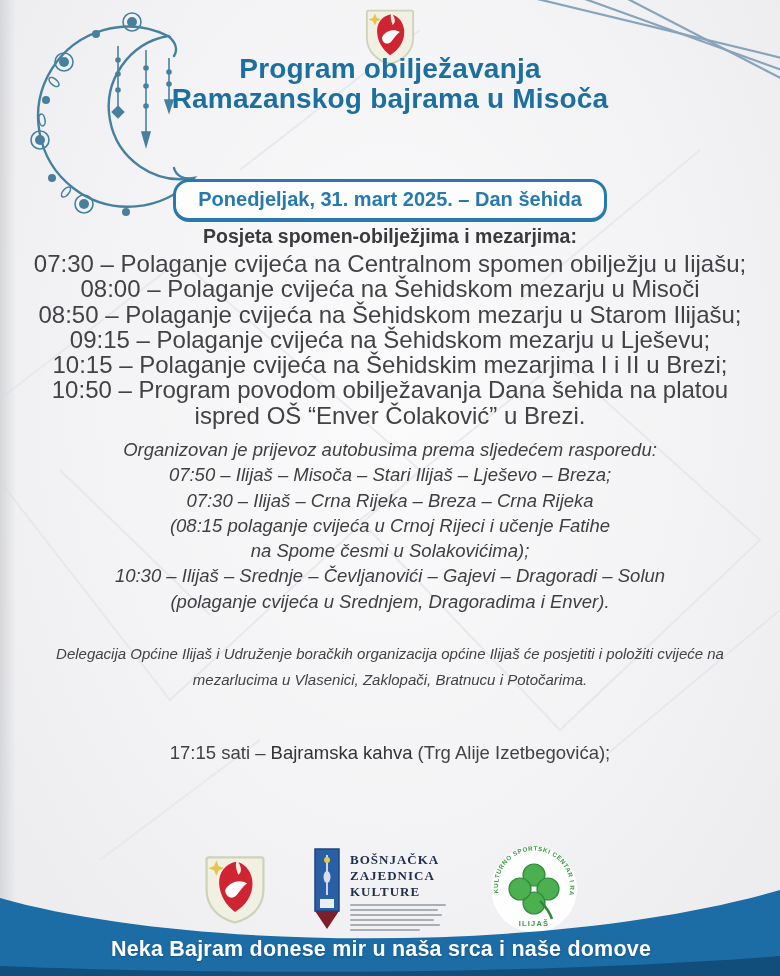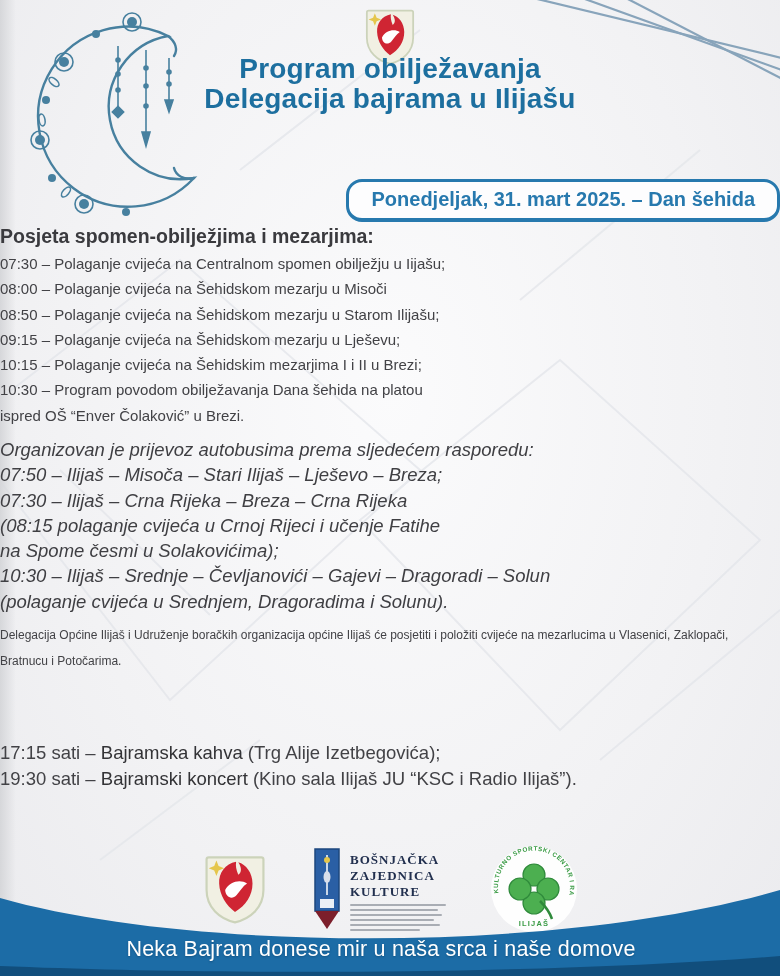--- a/index.html
+++ b/index.html
@@ -8,48 +8,48 @@
     background:radial-gradient(ellipse at 50% 40%, #fbfbfc 0%, #f2f2f4 60%, #ebebee 100%);}
   .edge-shade{position:absolute;left:0;top:0;bottom:0;width:16px;
     background:linear-gradient(90deg,#d6d7da,rgba(255,255,255,0));}
   .bg-svg{position:absolute;left:0;top:0;}
   
   .emblem-top{position:absolute;left:363px;top:8px;}
   .title{position:absolute;left:0;right:0;top:54px;text-align:center;
     color:#1d6f9f;font-weight:bold;font-size:28px;line-height:30px;letter-spacing:.2px;}
   .crescent{position:absolute;left:26px;top:12px;}
   
-  .badge-row{position:absolute;left:0;right:0;text-align:right;}
+  .badge-row{position:absolute;left:0;right:0;text-align:center;}
   .badge{display:inline-block;background:#fdfdfe;color:#2779ae;font-weight:bold;
     font-size:20px;padding:6px 22px 7px 22px;border:3px solid #2779ae;border-bottom-width:4px;
     border-radius:16px;}
   .row-badge1{top:179px;}
   .row-badge2{top:696px;}
   
-  .block{position:absolute;left:0;right:0;color:#424246;}
+  .block{position:absolute;left:0;right:0;text-align:center;color:#424246;}
   .heading{top:225px;font-size:19.5px;font-weight:bold;color:#3a3a3e;}
-  .schedule{top:251px;font-size:15px;line-height:25.3px;}
+  .schedule{top:251px;font-size:24px;line-height:25.3px;}
   .transport{top:437px;font-size:18.5px;line-height:25.3px;font-style:italic;color:#3f3f43;}
-  .delegation{top:622px;font-size:12px;line-height:26px;}
+  .delegation{top:641px;font-size:15px;line-height:26px;font-style:italic;}
   .delegation .inner{display:inline-block;max-width:748px;}
   .events{top:740px;font-size:18.5px;line-height:25.5px;}
   .events b{font-weight:normal;color:#333336;}
   
   .logos{position:absolute;left:0;right:0;top:845px;display:flex;justify-content:center;
     align-items:center;gap:44px;}
   .bzk{display:flex;align-items:center;gap:8px;}
   .bzk-text{display:flex;flex-direction:column;padding-top:4px;}
   .bzk-word{font-family:"Liberation Serif",serif;font-weight:bold;color:#22304f;
     font-size:13px;line-height:16px;letter-spacing:1px;}
   .bzk-lines{margin-top:4px;display:flex;flex-direction:column;gap:3px;}
   .bzk-lines i{display:block;height:2px;background:#a9adb4;border-radius:1px;}
   
   .footer-svg{position:absolute;left:0;bottom:0;}
   .footer-msg{position:absolute;left:0;right:18px;bottom:14px;text-align:center;color:#ffffff;
-    font-size:21.5px;font-weight:normal;letter-spacing:.2px;text-shadow:0 1px 2px rgba(0,40,70,.35);}
+    font-size:21.5px;font-weight:bold;letter-spacing:.2px;text-shadow:0 1px 2px rgba(0,40,70,.35);}
 </style>
 </head>
 <body>
 
 <div class="poster">
 
   <svg class="bg-svg" width="780" height="976" viewBox="0 0 780 976">
     <g stroke="#e3e5ea" stroke-width="2" fill="none" opacity="0.75">
       <path d="M-40,430 L180,260 L420,470 L170,700 Z"></path>
       <path d="M60,470 L210,615 M240,170 L420,30 M520,300 L700,150 M600,760 L780,610 M100,860 L260,740"></path>
@@ -115,60 +115,57 @@
       <path d="M139,88 L147,88 L143,100 Z"></path>
     </g>
   </svg>
 
   <svg class="emblem-top" width="54" height="57" viewBox="0 0 60 64">
     <use href="#shield-emblem"></use>
   </svg>
 
   <div class="title">
     <div>Program obilježavanja</div>
-    <div>Delegacija bajrama u Ilijašu</div>
+    <div>Ramazanskog bajrama u Misoča</div>
   </div>
 
   <div class="badge-row row-badge1">
     <span class="badge">Ponedjeljak, 31. mart 2025. – Dan šehida</span>
   </div>
 
   <div class="block heading">Posjeta spomen-obilježjima i mezarjima:</div>
 
   <div class="block schedule">
     <div>07:30 – Polaganje cvijeća na Centralnom spomen obilježju u Iijašu;</div>
     <div>08:00 – Polaganje cvijeća na Šehidskom mezarju u Misoči</div>
     <div>08:50 – Polaganje cvijeća na Šehidskom mezarju u Starom Ilijašu;</div>
     <div>09:15 – Polaganje cvijeća na Šehidskom mezarju u Lješevu;</div>
     <div>10:15 – Polaganje cvijeća na Šehidskim mezarjima I i II u Brezi;</div>
-    <div>10:30 – Program povodom obilježavanja Dana šehida na platou</div>
+    <div>10:50 – Program povodom obilježavanja Dana šehida na platou</div>
     <div>ispred OŠ “Enver Čolaković” u Brezi.</div>
   </div>
 
   <div class="block transport">
     <div>Organizovan je prijevoz autobusima prema sljedećem rasporedu:</div>
     <div>07:50 – Ilijaš – Misoča – Stari Ilijaš – Lješevo – Breza;</div>
     <div>07:30 – Ilijaš – Crna Rijeka – Breza – Crna Rijeka</div>
     <div>(08:15 polaganje cvijeća u Crnoj Rijeci i učenje Fatihe</div>
     <div>na Spome česmi u Solakovićima);</div>
     <div>10:30 – Ilijaš – Srednje – Čevljanovići – Gajevi – Dragoradi – Solun</div>
-    <div>(polaganje cvijeća u Srednjem, Dragoradima i Solunu).</div>
+    <div>(polaganje cvijeća u Srednjem, Dragoradima i Enver).</div>
   </div>
 
   <div class="block delegation">
     <span class="inner">Delegacija Općine Ilijaš i Udruženje boračkih organizacija općine Ilijaš će posjetiti i položiti cvijeće na mezarlucima u Vlasenici, Zaklopači, Bratnucu i Potočarima.</span>
   </div>
 
 
   <div class="block events">
     <div>
       <span>17:15 sati – </span><b>Bajramska kahva</b><span> (Trg Alije Izetbegovića);</span>
-    </div>
-    <div>
-      <span>19:30 sati – </span><b>Bajramski koncert</b><span> (Kino sala Ilijaš JU “KSC i Radio Ilijaš”).</span>
     </div>
   </div>
 
   <div class="logos">
 
     <svg width="66" height="70" viewBox="0 0 60 64">
       <use href="#shield-emblem"></use>
     </svg>
 
     <div class="bzk">

